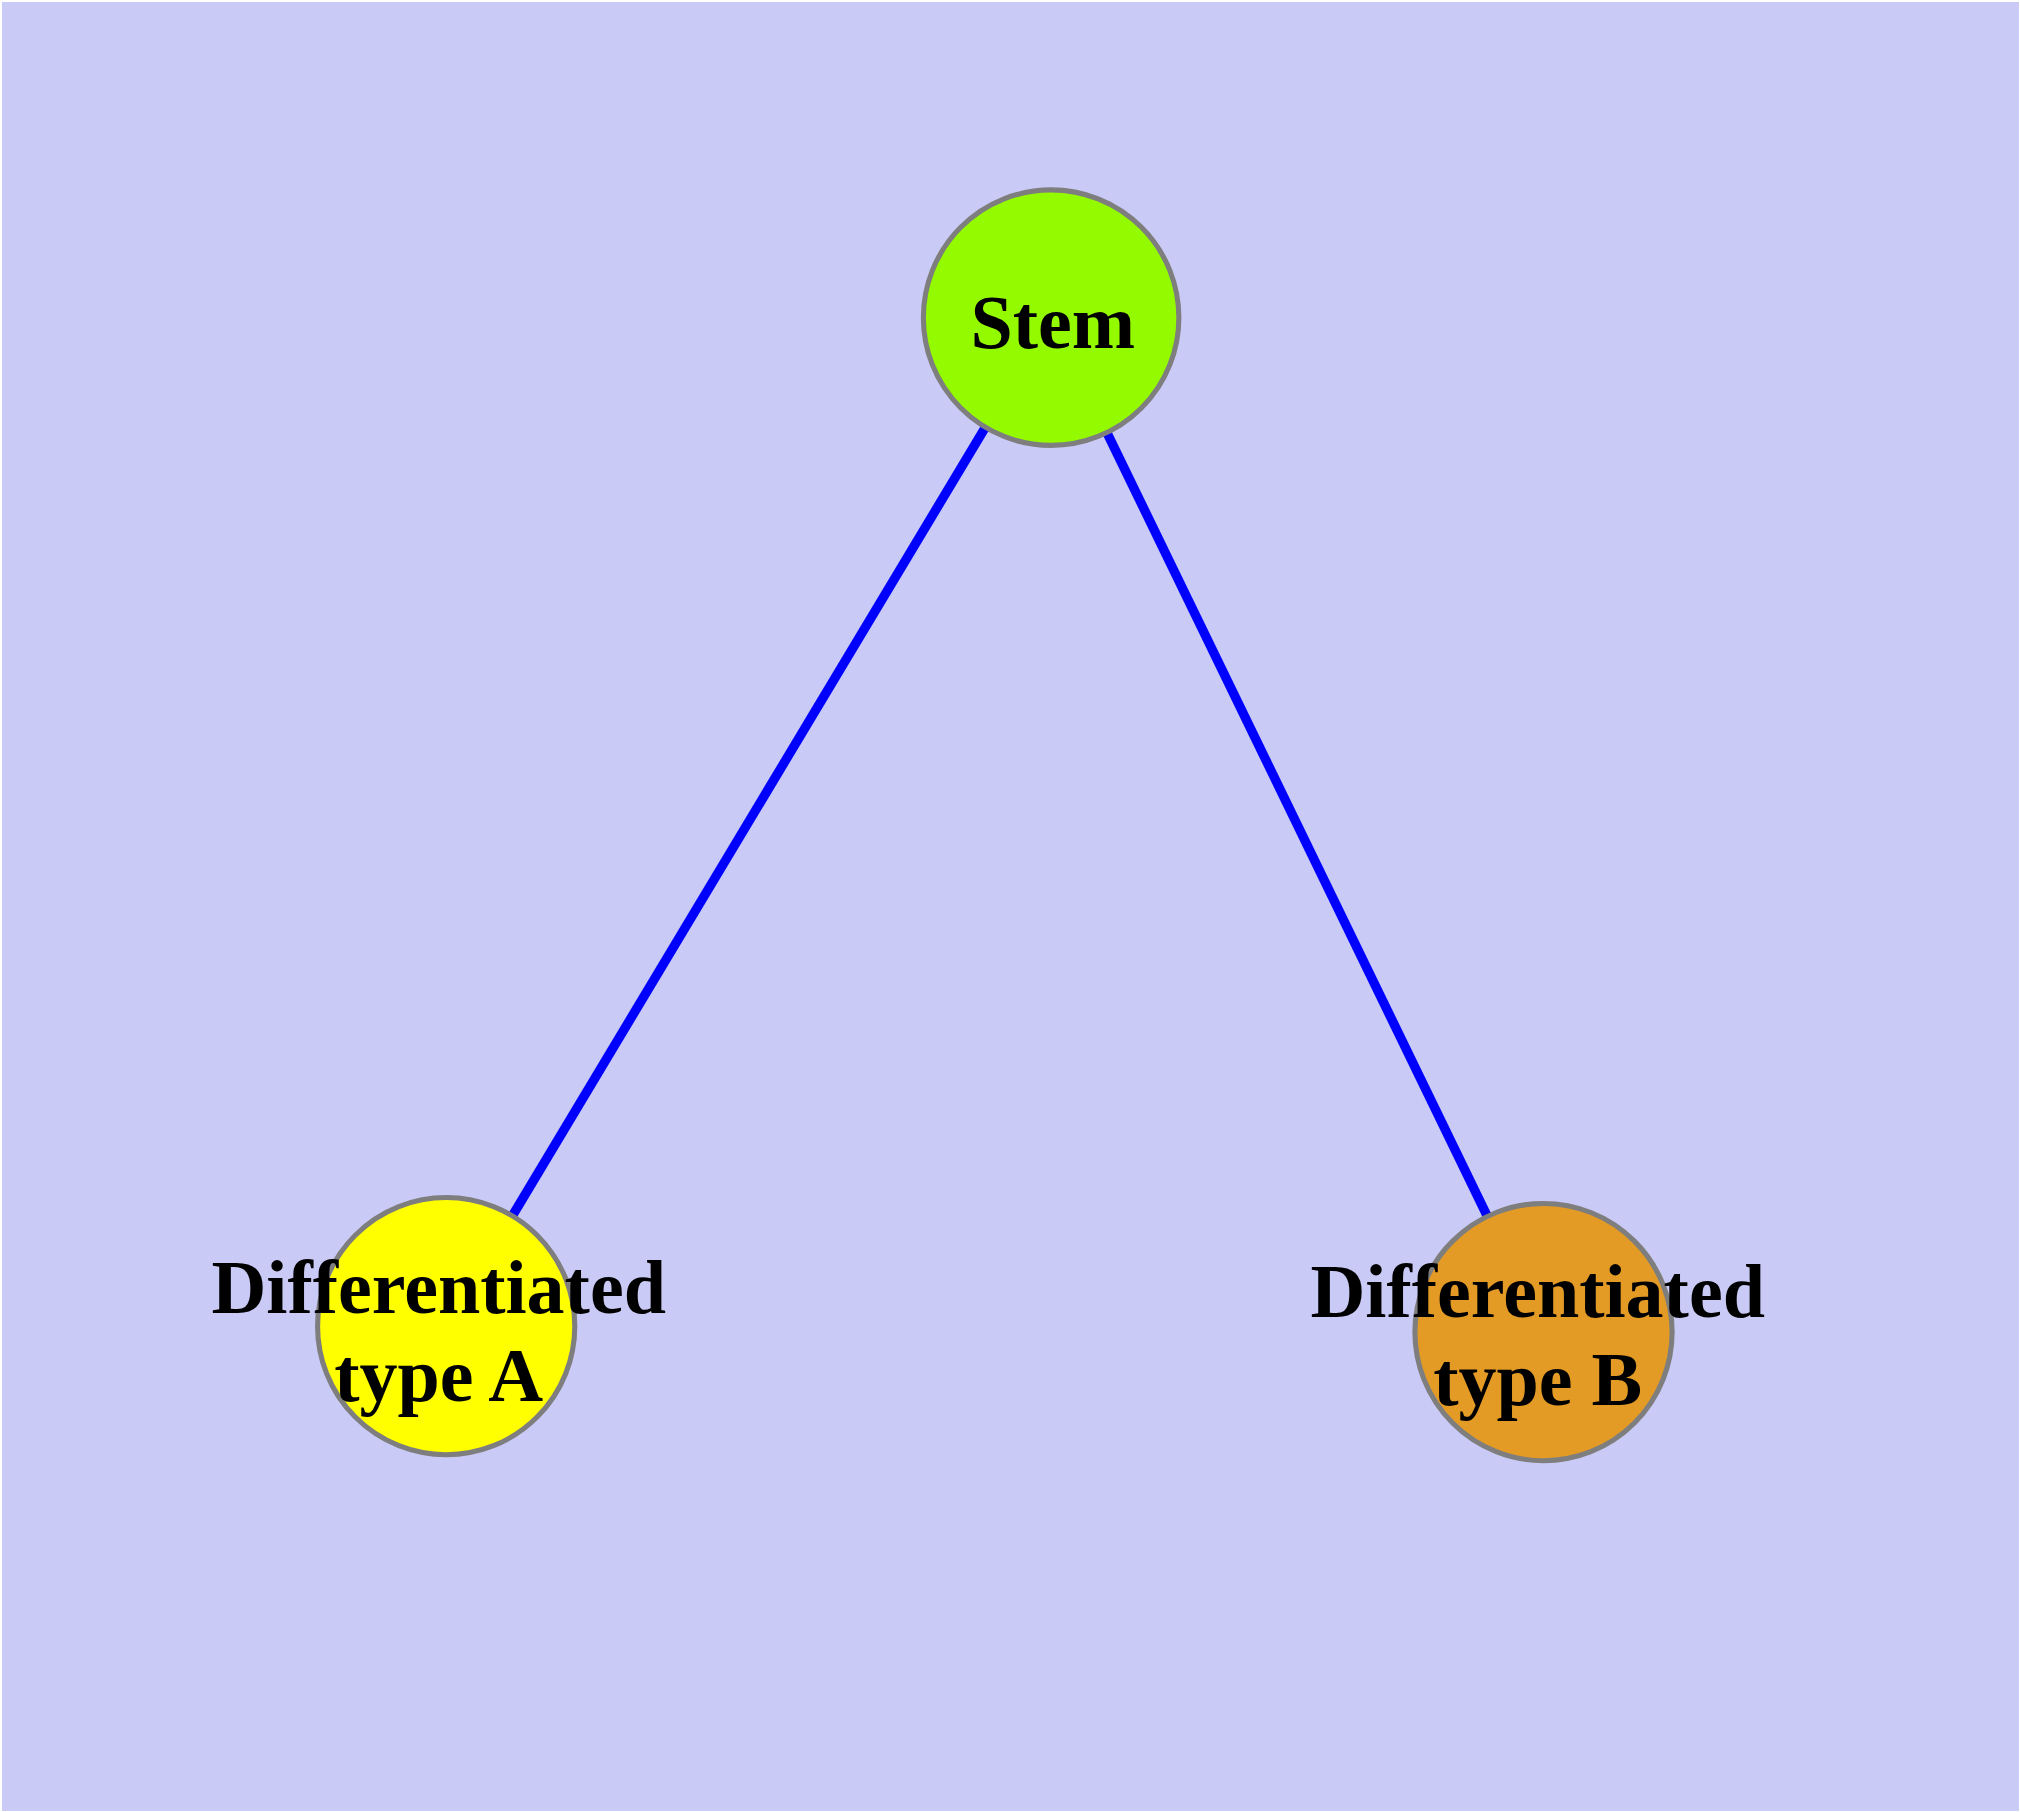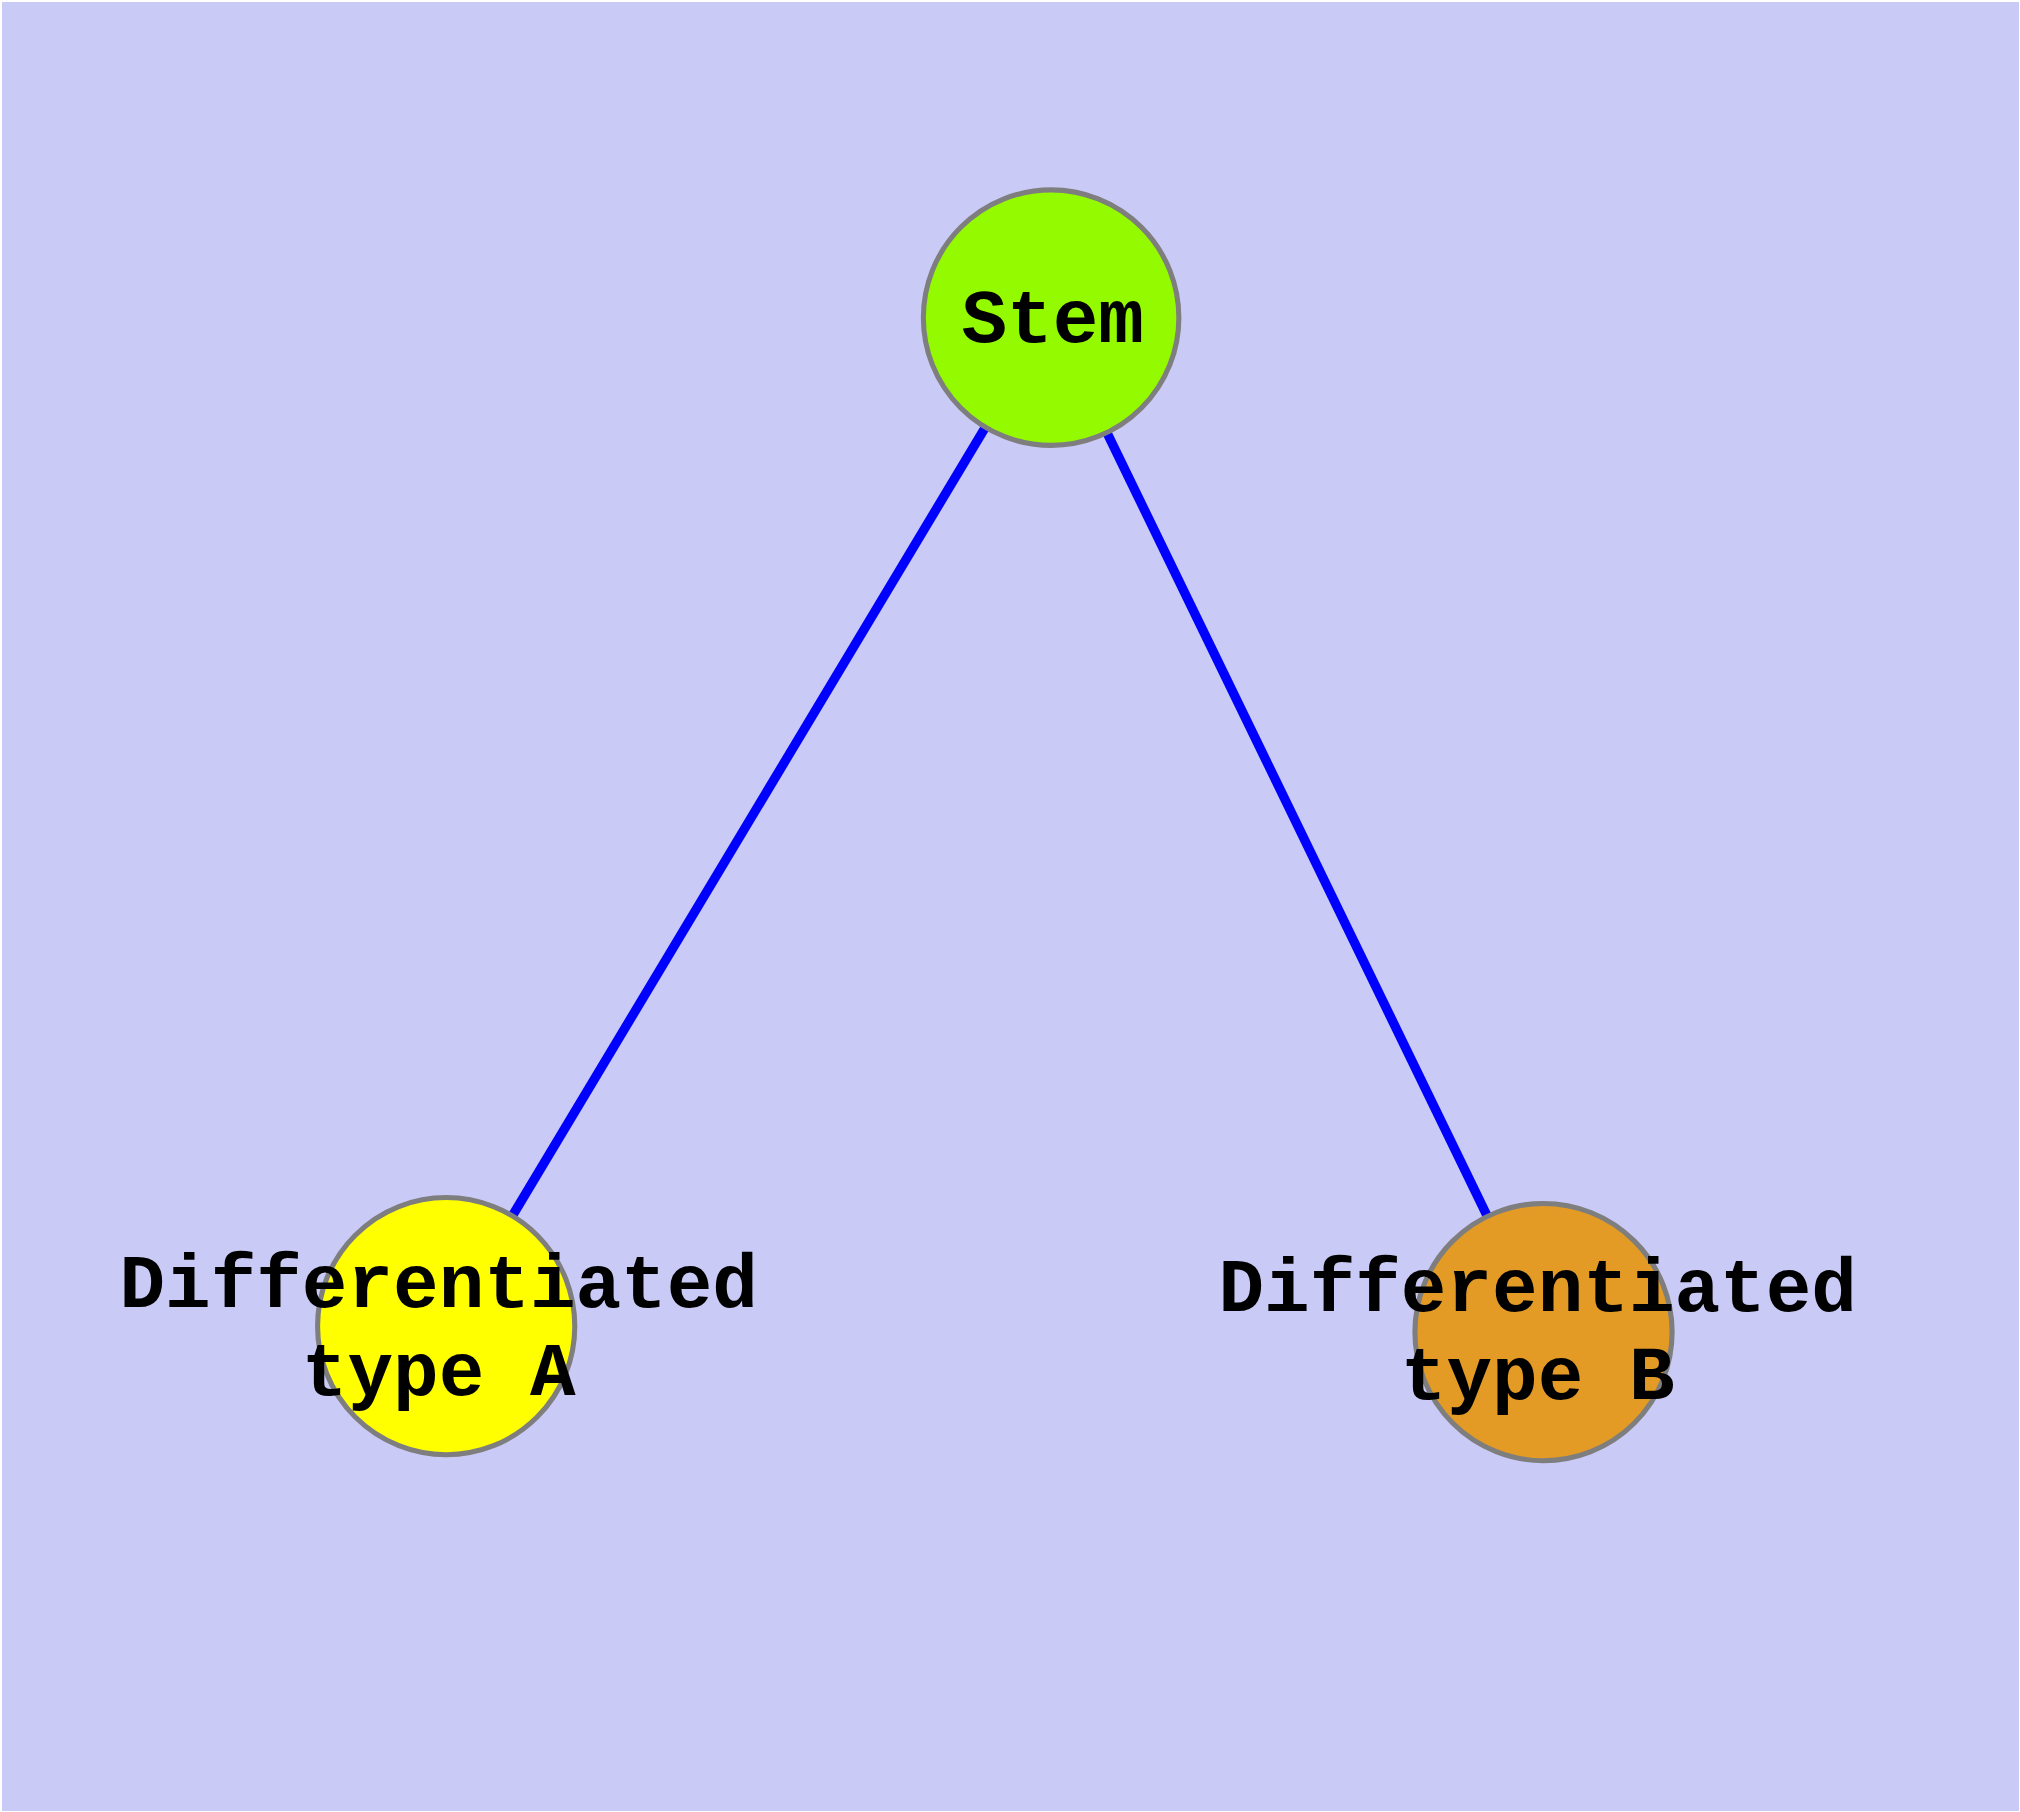--- a/index.html
+++ b/index.html
@@ -31,21 +31,21 @@
     stroke-linecap: butt;
     fill: none;
   }
   .node {
     stroke: #7E7E7E;
     stroke-width: 6;
   }
   .node-label {
     position: absolute;
     transform: translate(-50%, -50%);
-    font-family: Liberation Mono, monospace;
+    font-family: Liberation Serif, serif;
     font-weight: bold;
     font-size: 76px;
     line-height: 88px;
     color: #000000;
     text-align: center;
     white-space: pre-line;
     pointer-events: none;
   }
 </style>
 </head>

